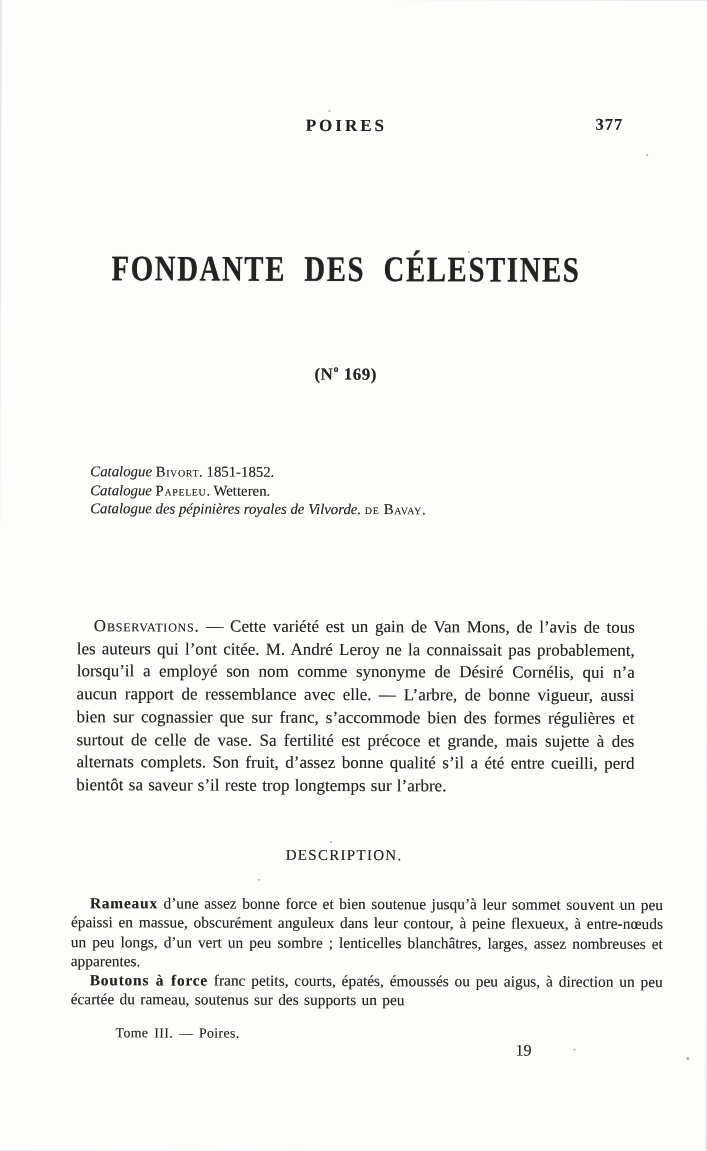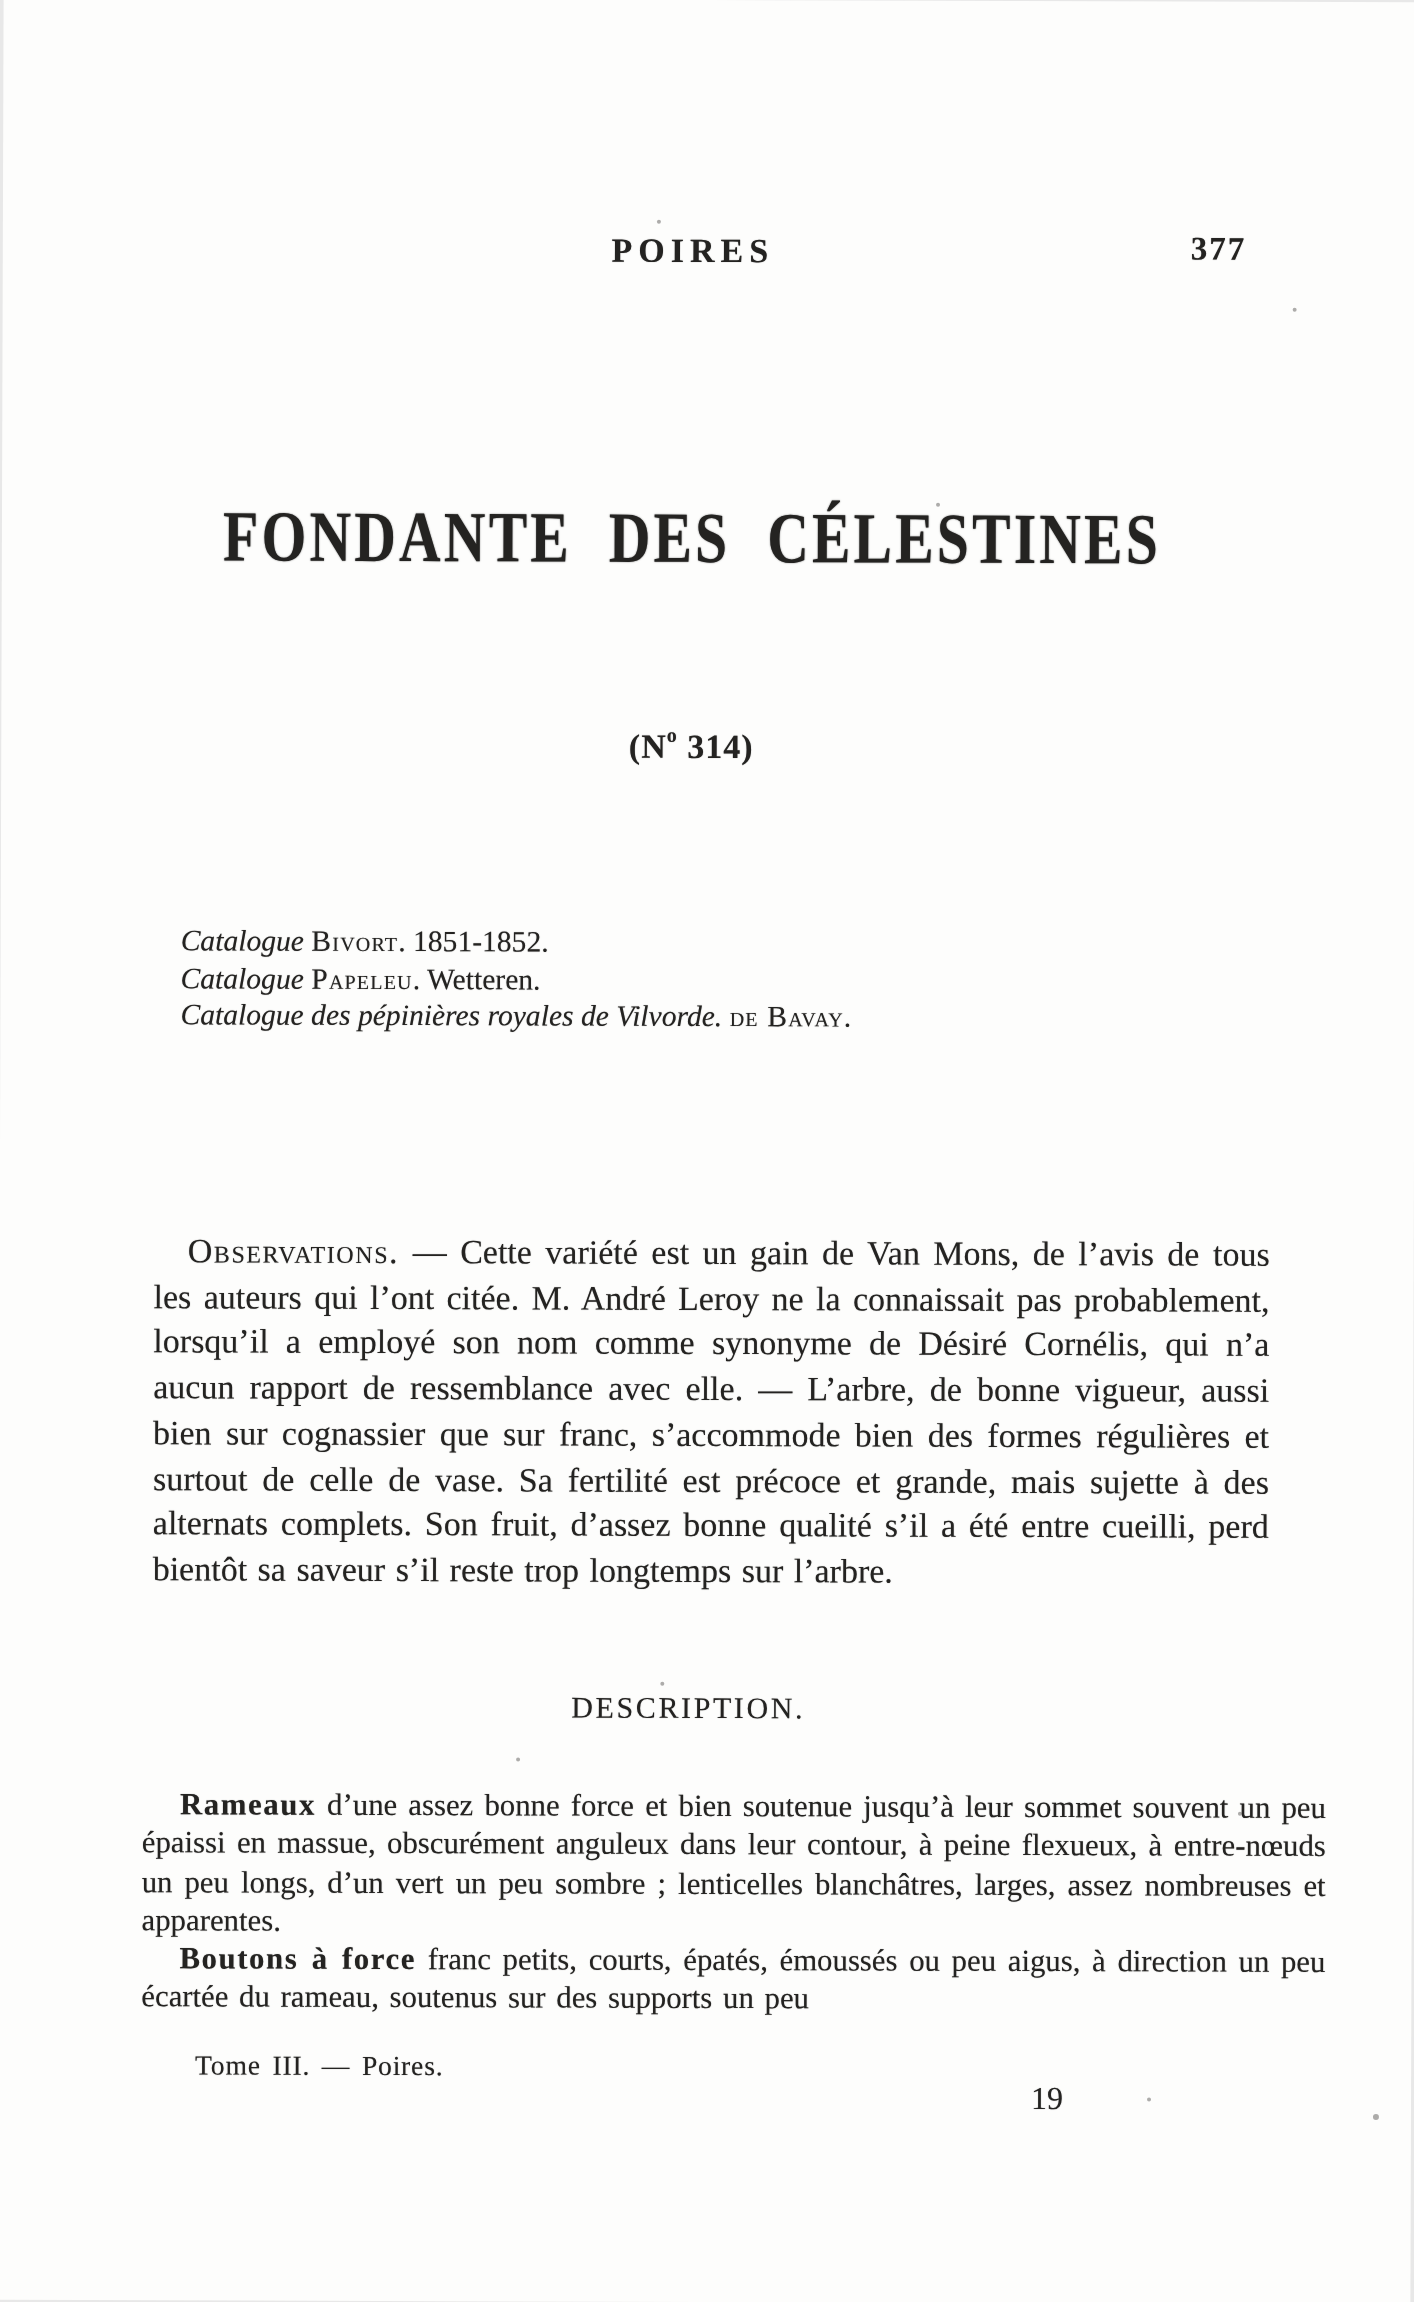--- a/index.html
+++ b/index.html
@@ -37,41 +37,41 @@
     font-size:17px;line-height:22.7px;text-align:justify;text-indent:17px;word-spacing:1px;}
   .sc-lead{font-variant:small-caps;letter-spacing:.8px;}
   
   .desc-heading{position:absolute;top:847px;left:0;width:690px;text-align:center;
     font-size:15px;letter-spacing:1.3px;}
   .desc-block{position:absolute;top:894px;left:72px;width:592px;
     font-size:15.4px;line-height:19.3px;text-align:justify;word-spacing:1.5px;}
   .desc-para{margin:0;text-indent:19px;}
   .lead{font-weight:bold;letter-spacing:.8px;}
   
-  .footer-note{position:absolute;top:1026px;left:99px;font-size:13.8px;letter-spacing:.4px;word-spacing:2px;}
+  .footer-note{position:absolute;top:1026px;left:117px;font-size:13.8px;letter-spacing:.4px;word-spacing:2px;}
   .footer-sig{position:absolute;top:1041px;left:517px;font-size:16px;}
   
   .speck{position:absolute;background:#4b4a47;border-radius:50%;opacity:.45;}
 </style>
 </head>
 <body>
 
 <div class="sheet">
 
   <div class="running-head">
     <span>POIRES</span>
   </div>
   <div class="page-number">377</div>
 
   <h1 class="main-title">
     <span class="title-inner">FONDANTE DES CÉLESTINES</span>
   </h1>
 
   <div class="variety-number">
-    <span>(N</span><sup>o</sup><span> 314)</span>
+    <span>(N</span><sup>o</sup><span> 169)</span>
   </div>
 
   <div class="bibliography">
     <div class="bib-entry">
       <span class="it">Catalogue </span><span class="sc">Bivort</span><span class="rm">. 1851-1852.</span>
     </div>
     <div class="bib-entry">
       <span class="it">Catalogue </span><span class="sc">Papeleu</span><span class="rm">. Wetteren.</span>
     </div>
     <div class="bib-entry">

